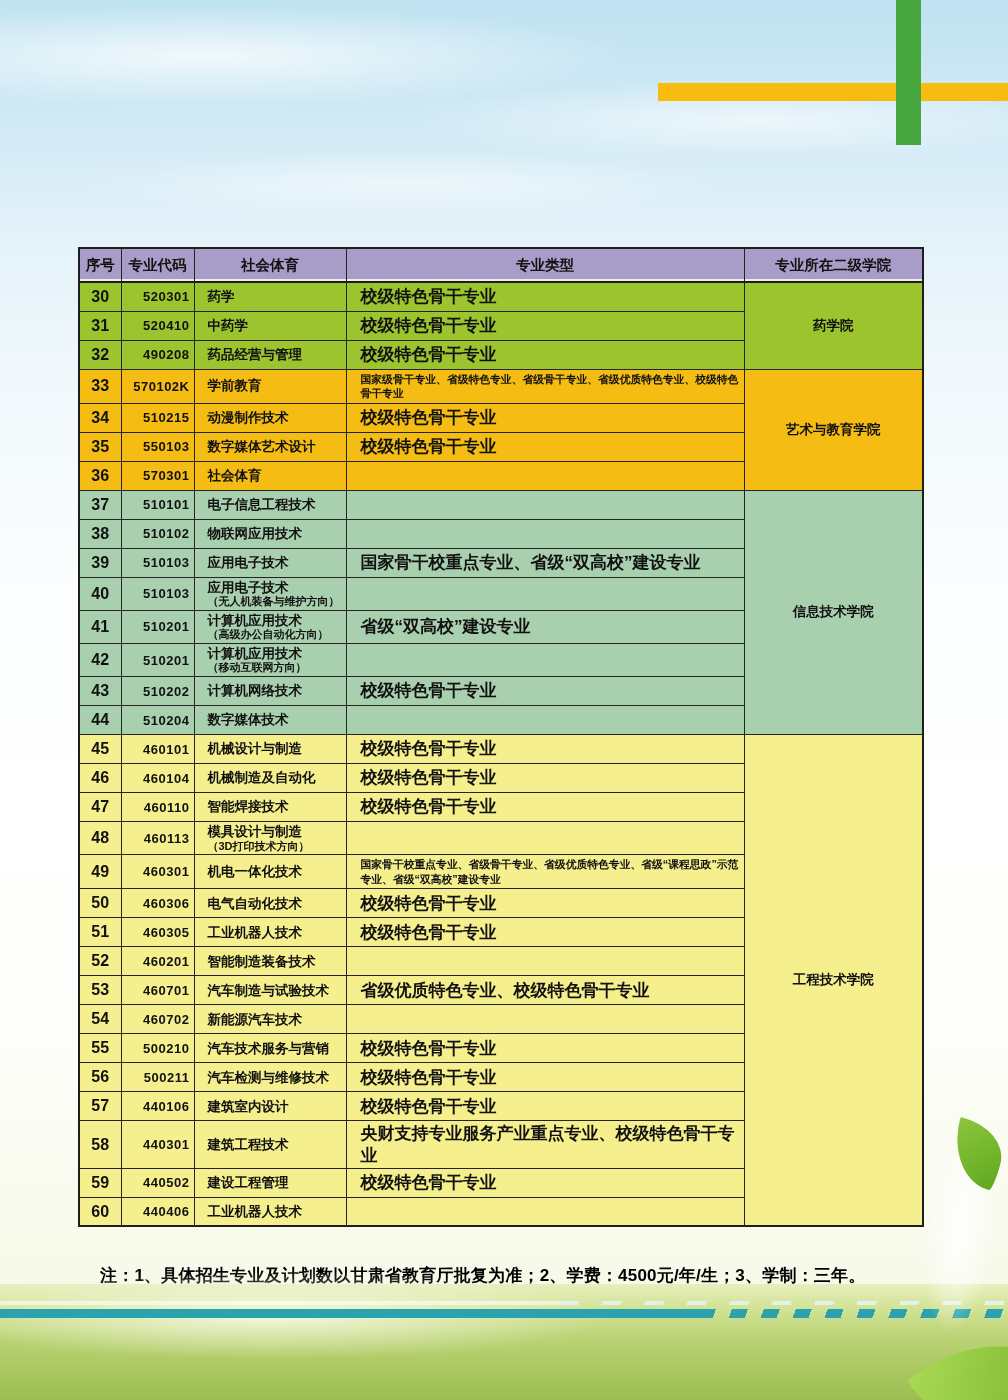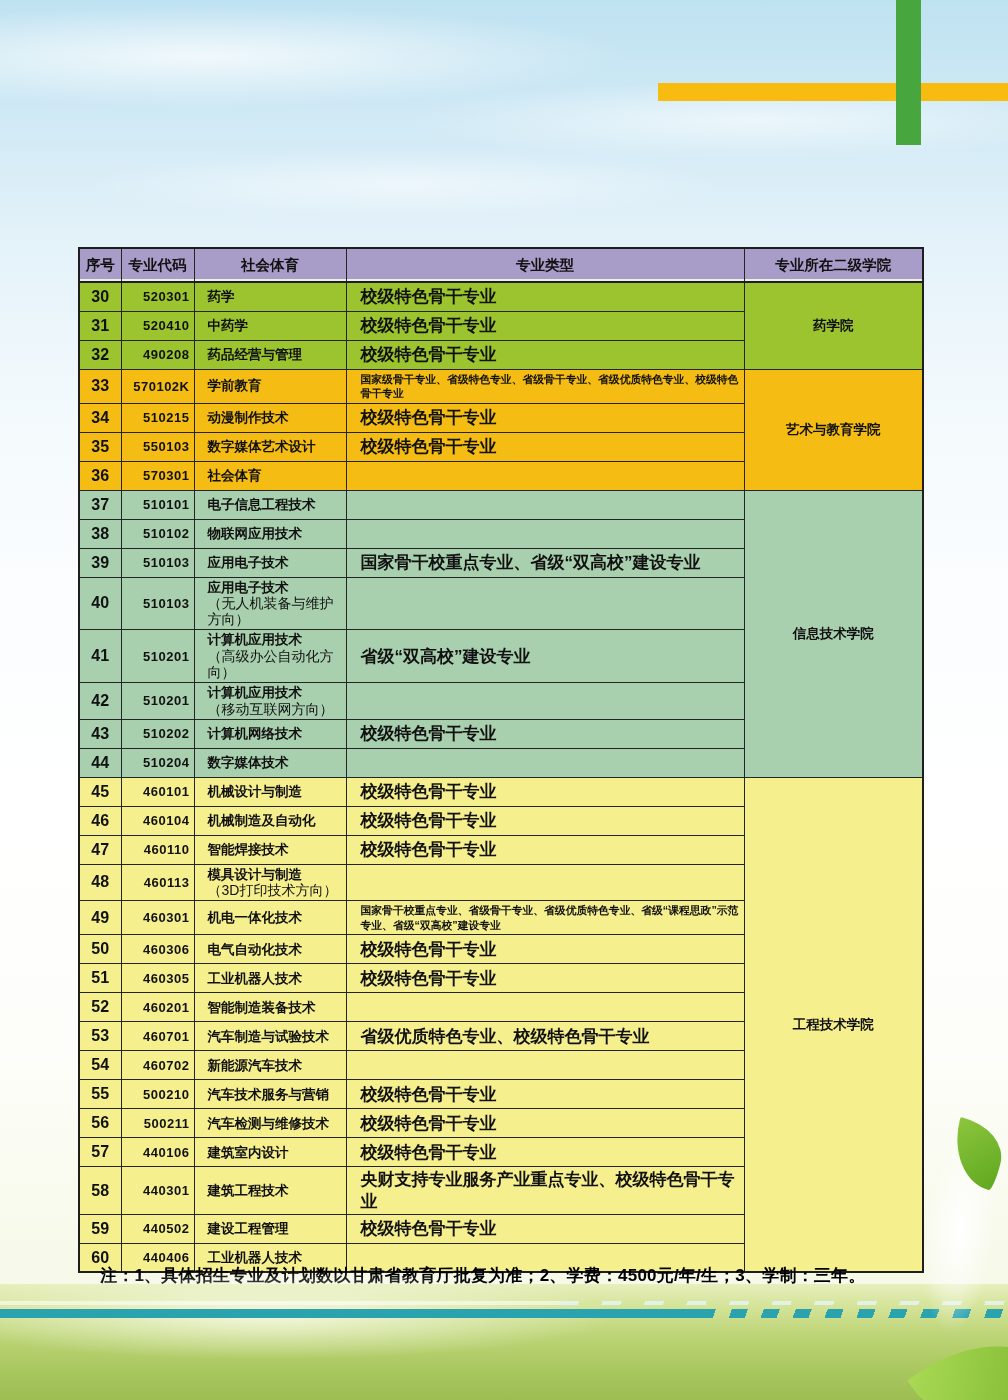--- a/index.html
+++ b/index.html
@@ -39,21 +39,21 @@
   
   table.majors{position:absolute;left:78px;top:247px;width:844px;border-collapse:collapse;table-layout:fixed;
     border:2px solid #1e1e1e;}
   .majors th,.majors td{border:1.6px solid #242424;color:#111;font-weight:700;
     padding:2px 4px;box-sizing:border-box;}
   .majors th{height:34px;font-size:14.5px;text-align:center;border-bottom:2px solid #1e1e1e;box-shadow:inset 0 -2px 0 #efeee6;}
   .majors tbody tr{height:29px;}
   td.c-no{text-align:center;font-size:16px;}
   td.c-code{text-align:right;font-size:13px;letter-spacing:.5px;}
   td.c-name{text-align:left;font-size:13.5px;padding-left:13px;line-height:1.15;}
-  td.c-name .sub{font-size:14px;font-weight:400;}
+  td.c-name .sub{font-size:11px;font-weight:700;}
   td.c-type{text-align:left;font-size:17px;padding-left:14px;line-height:1.25;}
   td.c-type.small{font-size:10.8px;line-height:1.35;}
   td.c-college{text-align:center;font-size:13.5px;}
   
   .note{position:absolute;left:100px;top:1264px;width:860px;color:#000;font-weight:800;
     font-size:17px;letter-spacing:.2px;}
 </style>
 </head>
 <body>
 

